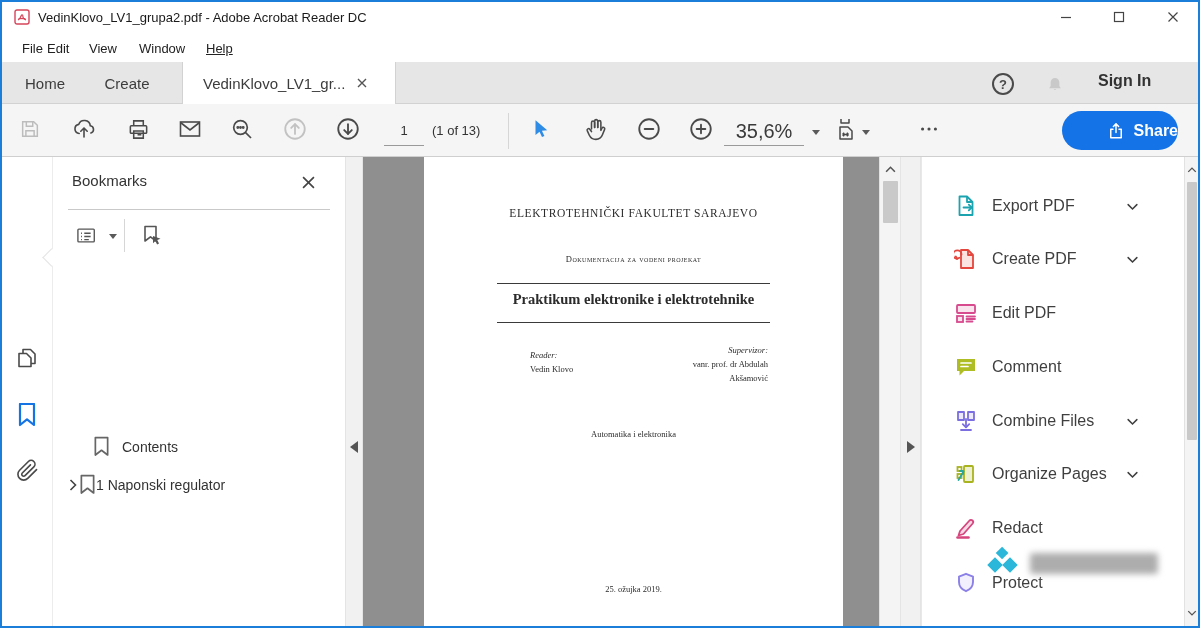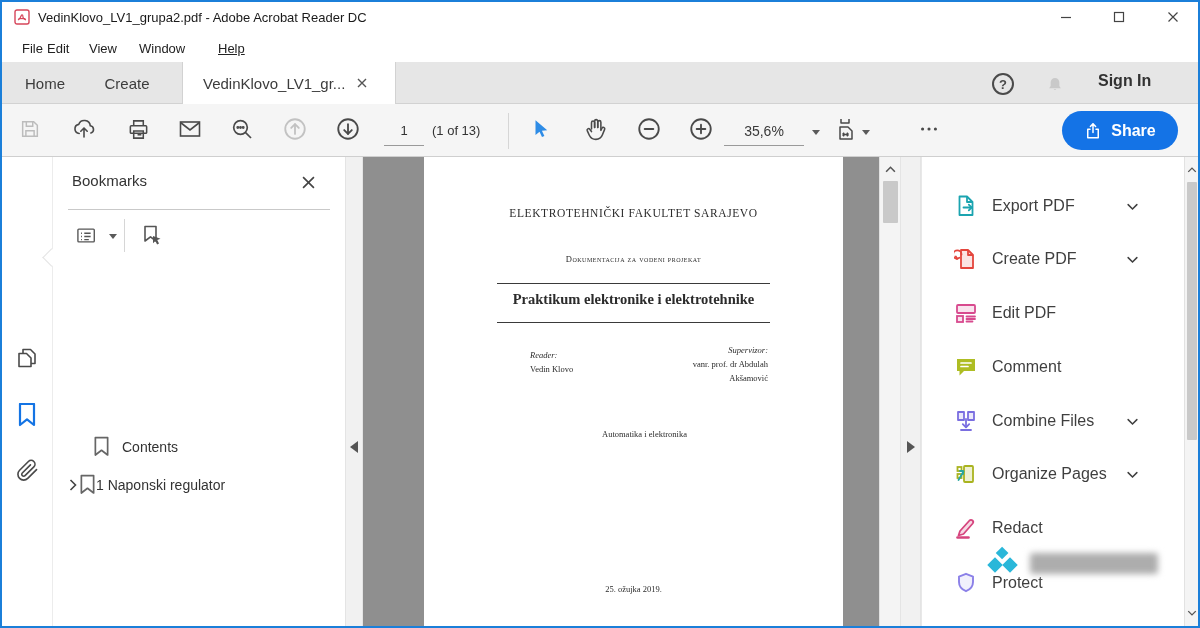--- a/index.html
+++ b/index.html
@@ -18,21 +18,21 @@
   .menu-item { top:0; height:28px; display:flex; align-items:center; font-size:13px; color:#222; padding:0 6px; }
   
   .tabbar { left:0; top:62px; width:1200px; height:42px; background:#e6e6e6; border-bottom:1px solid #d2d2d2; }
   .tab { top:0; height:42px; display:flex; align-items:center; justify-content:center; font-size:15px; color:#3c3c3c; }
   .tab-active { background:#fff; border-left:1px solid #d2d2d2; border-right:1px solid #d2d2d2; }
   
   .toolbar { left:0; top:104px; width:1200px; height:53px; background:#f5f5f5; border-bottom:1px solid #cfcfcf; }
   .ibtn { width:38px; height:38px; top:6px; display:flex; align-items:center; justify-content:center; border-radius:3px; }
   .tool-divider { top:9px; width:1px; height:36px; background:#d6d6d6; }
   .caret-down { width:0; height:0; border-left:4px solid transparent; border-right:4px solid transparent; border-top:5px solid #5a5a5a; }
-  .share-btn { left:1062px; top:7px; width:116px; height:39px; background:#1473e6; border-radius:20px; display:flex; align-items:center; justify-content:center; gap:9px; color:#fff; font-size:16px; font-weight:700; }
+  .share-btn { left:1062px; top:7px; width:116px; height:39px; background:#1473e6; border-radius:20px; display:flex; align-items:center; justify-content:flex-end; gap:9px; color:#fff; font-size:16px; font-weight:700; }
   
   .left-rail { left:0; top:157px; width:52px; height:469px; background:#fff; }
   .rail-sep { left:52px; top:157px; width:1px; height:469px; background:#ececec; }
   .bookmarks-panel { left:53px; top:157px; width:292px; height:469px; background:#fff; }
   .bm-header { left:19px; top:15px; font-size:15px; color:#333; }
   .bm-item-label { font-size:14px; color:#333; }
   .notch { left:45px; top:251px; width:13px; height:13px; background:#fff; transform:rotate(45deg); border-left:1px solid #e3e3e3; border-bottom:1px solid #e3e3e3; }
   .collapse-strip { top:157px; height:469px; background:#f1f1f1; border-left:1px solid #e4e4e4; border-right:1px solid #e4e4e4; }
   .tri-left { width:0; height:0; border-top:6px solid transparent; border-bottom:6px solid transparent; border-right:8px solid #555; }
   .tri-right { width:0; height:0; border-top:6px solid transparent; border-bottom:6px solid transparent; border-left:8px solid #555; }
@@ -85,21 +85,21 @@
           <path d="M1.5 1.5l9 9M10.5 1.5l-9 9" stroke="#444" stroke-width="1.2"></path>
         </svg>
     </div>
   </div>
 
   <div class="abs menubar">
     <div class="abs menu-item" style="left:16px;">File</div>
     <div class="abs menu-item" style="left:41px;">Edit</div>
     <div class="abs menu-item" style="left:83px;">View</div>
     <div class="abs menu-item" style="left:133px;">Window</div>
-    <div class="abs menu-item" style="left:212px;text-decoration:underline;">Help</div>
+    <div class="abs menu-item" style="left:200px;text-decoration:underline;">Help</div>
   </div>
 
   <div class="abs tabbar">
     <div class="abs tab" style="left:12px; width:66px;">Home</div>
     <div class="abs tab" style="left:92px; width:70px;">Create</div>
     <div class="abs tab tab-active" style="left:182px; width:214px; justify-content:flex-start; padding-left:20px;">
       <span style="max-width:160px; overflow:hidden; white-space:nowrap;">VedinKlovo_LV1_gr...</span>
       <span style="margin-left:12px; display:flex;">
         <svg width="10" height="10" viewBox="0 0 10 10">
             <path d="M1 1l8 8M9 1l-8 8" stroke="#555" stroke-width="1.4"></path>
@@ -191,21 +191,21 @@
           <circle cx="12" cy="12" r="9"></circle>
           <path d="M8 12h8"></path>
         </svg>
     </div>
     <div class="abs ibtn" style="left:682px;">
       <svg width="26" height="26" viewBox="0 0 24 24" fill="none" stroke="#4a4a4a" stroke-width="1.7" stroke-linecap="round">
           <circle cx="12" cy="12" r="9"></circle>
           <path d="M8 12h8M12 8v8"></path>
         </svg>
     </div>
-    <div class="abs" style="left:724px; top:14px; width:80px; height:28px; border-bottom:1px solid #9a9a9a; text-align:center; font-size:14px; color:#3a3a3a; line-height:26px;">35,6%</div>
+    <div class="abs" style="left:724px; top:14px; width:80px; height:28px; border-bottom:1px solid #9a9a9a; text-align:center; font-size:20px; color:#3a3a3a; line-height:26px;">35,6%</div>
     <div class="abs caret-down" style="left:812px; top:26px;"></div>
     <div class="abs ibtn" style="left:828px;">
       <svg width="24" height="24" viewBox="0 0 24 24" fill="none" stroke="#4a4a4a" stroke-width="1.5" stroke-linejoin="round">
           <path d="M6 2v4h8V2"></path>
           <path d="M5 10h8l4 4v8H5z"></path>
           <path d="M7.5 17.5h6M7.5 17.5l1.7-1.7M7.5 17.5l1.7 1.7M13.5 17.5l-1.7-1.7M13.5 17.5l-1.7 1.7"></path>
         </svg>
     </div>
     <div class="abs caret-down" style="left:862px; top:26px;"></div>
     <div class="abs ibtn" style="left:910px;">
@@ -294,21 +294,21 @@
       <div class="abs pg-center" style="top:50px; font-size:11.5px; letter-spacing:0.6px;">ELEKTROTEHNIČKI FAKULTET SARAJEVO</div>
       <div class="abs pg-center smalltxt" style="top:97px; font-variant:small-caps; letter-spacing:0.5px;">Dokumentacija za vodeni projekat</div>
       <div class="abs pg-rule" style="top:126px;"></div>
       <div class="abs pg-center" style="top:134px; font-size:14.5px; font-weight:700;">Praktikum elektronike i elektrotehnike</div>
       <div class="abs pg-rule" style="top:165px;"></div>
       <div class="abs smalltxt" style="left:106px; top:193px; font-style:italic;">Reader:</div>
       <div class="abs smalltxt" style="left:106px; top:207px;">Vedin Klovo</div>
       <div class="abs smalltxt" style="right:75px; top:188px; font-style:italic; text-align:right;">Supervizor:</div>
       <div class="abs smalltxt" style="right:75px; top:202px; text-align:right;">vanr. prof. dr Abdulah</div>
       <div class="abs smalltxt" style="right:75px; top:216px; text-align:right;">Akšamović</div>
-      <div class="abs pg-center smalltxt" style="top:272px;margin-left:11px;">Automatika i elektronika</div>
+      <div class="abs pg-center smalltxt" style="top:272px;">Automatika i elektronika</div>
       <div class="abs pg-center smalltxt" style="top:427px;">25. ožujka 2019.</div>
     </div>
   </div>
 
   <div class="abs scrolltrack" style="left:879px; top:157px; width:21px; height:469px;">
     <div class="abs flexc" style="left:0; top:4px; width:21px; height:16px;">
       <svg width="11" height="7" viewBox="0 0 12 8">
           <path d="M1 6.5L6 1.5l5 5" fill="none" stroke="#555" stroke-width="1.8"></path>
         </svg>
     </div>

